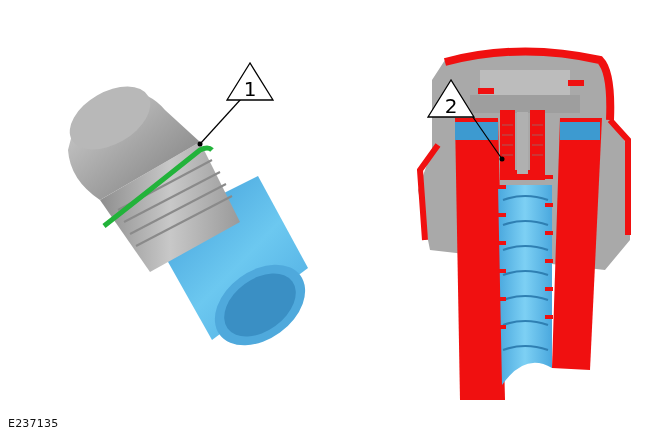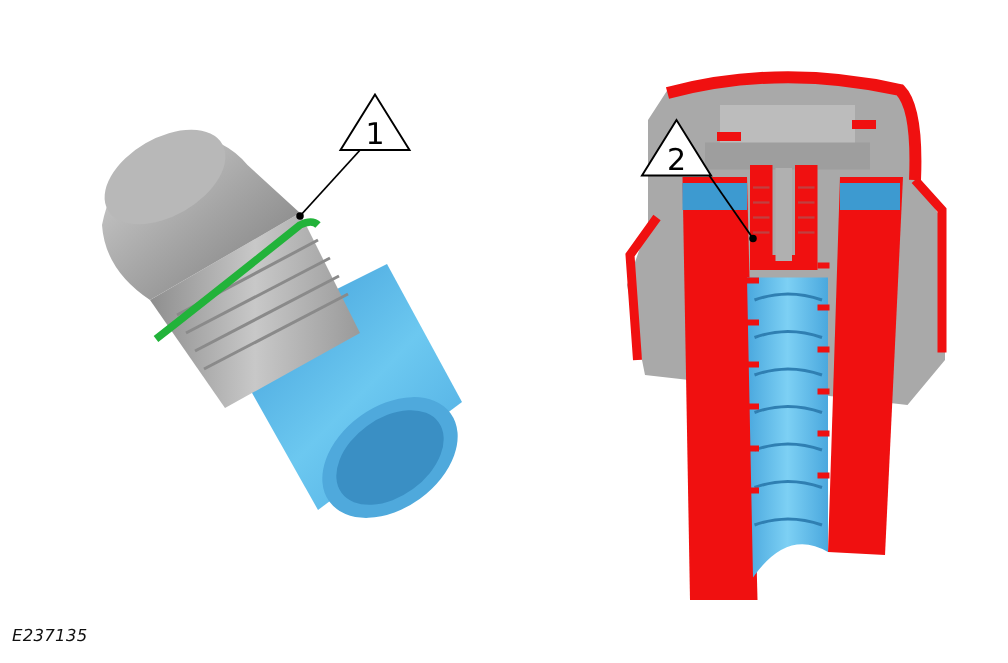--- a/index.html
+++ b/index.html
@@ -1,18 +1,18 @@
 <!DOCTYPE html>
 <html><head>
 <meta charset="utf-8">
 <style>
   html, body { margin:0; padding:0; background:#ffffff; }
   body { width:672px; height:442px; position:relative; overflow:hidden; font-family:"DejaVu Sans", sans-serif; }
   .canvas { position:absolute; left:0; top:0; width:672px; height:442px; }
-  .ref-id { position:absolute; left:8px; top:417px; font-family:"DejaVu Sans", sans-serif; font-size:11px; color:#111; letter-spacing:0.2px;font-style:italic; }
+  .ref-id { position:absolute; left:8px; top:417px; font-family:"DejaVu Sans", sans-serif; font-size:11px; color:#111; letter-spacing:0.2px; }
   svg text { font-family:"DejaVu Sans", sans-serif; }
 </style>
 </head>
 <body>
 
 <div class="canvas">
 <svg width="672" height="442" viewBox="0 0 672 442" xmlns="http://www.w3.org/2000/svg">
   <defs>
     <linearGradient id="grayCap" x1="0" y1="0" x2="1" y2="1">
       <stop offset="0" stop-color="#d4d4d4"></stop>

